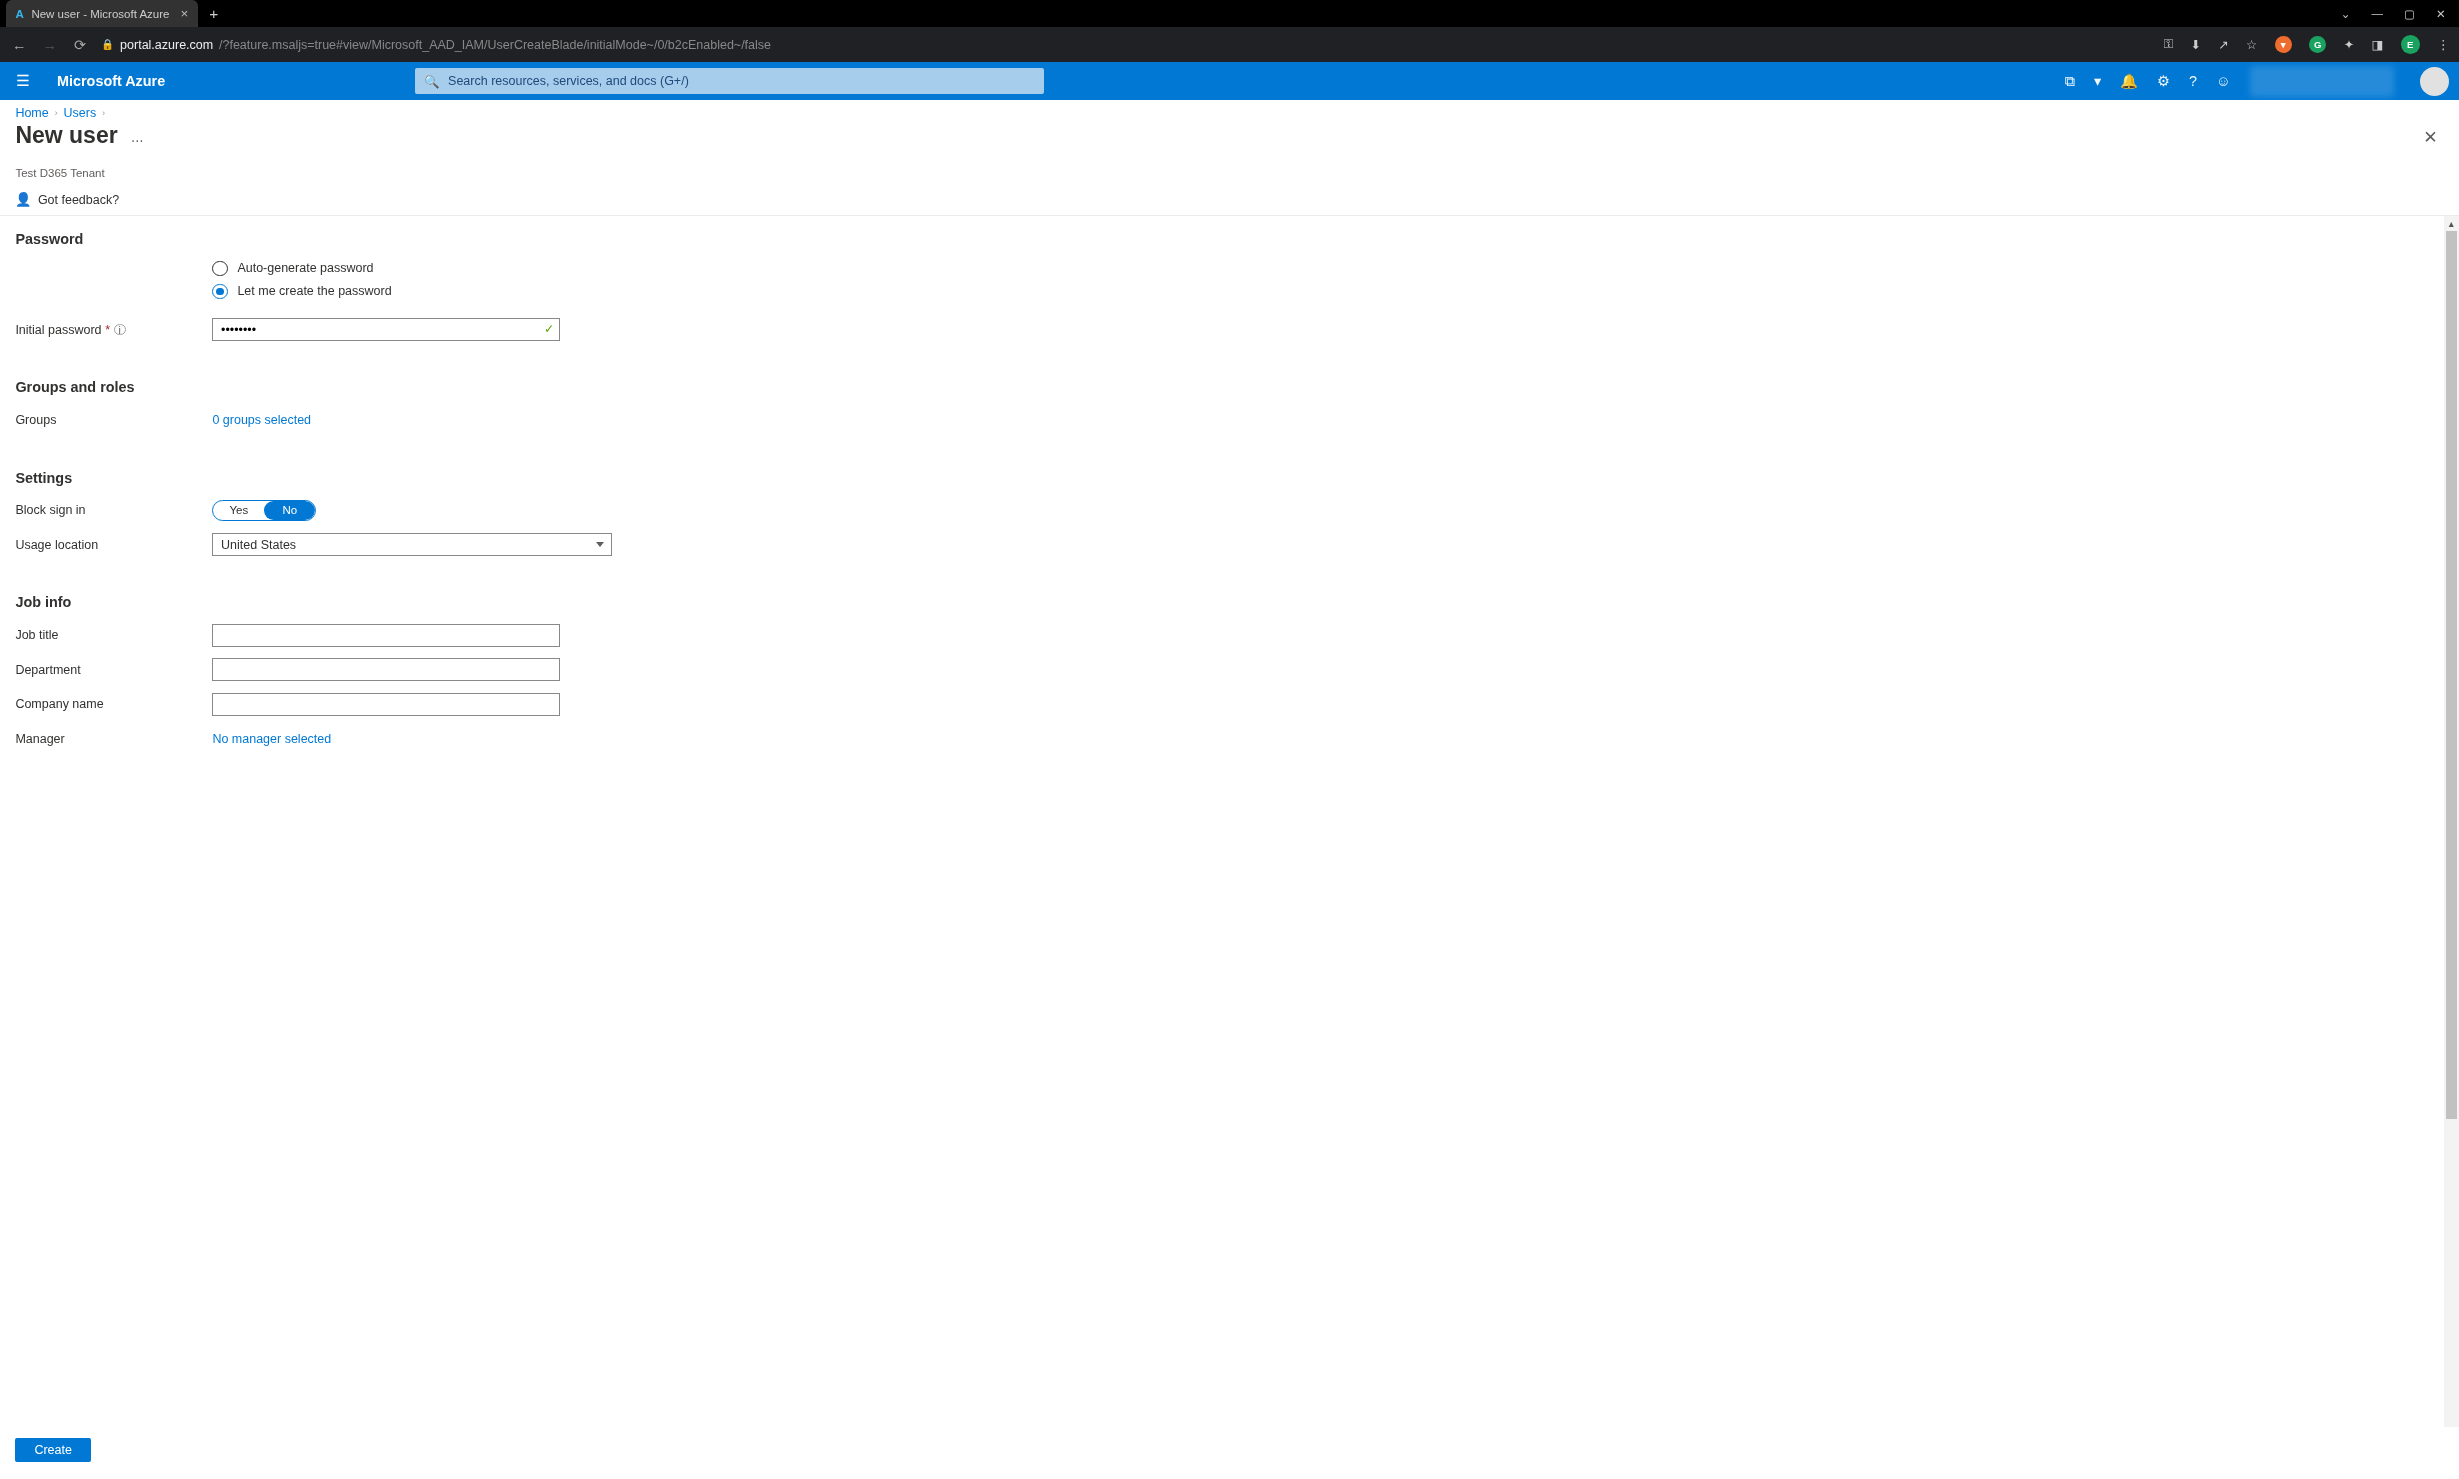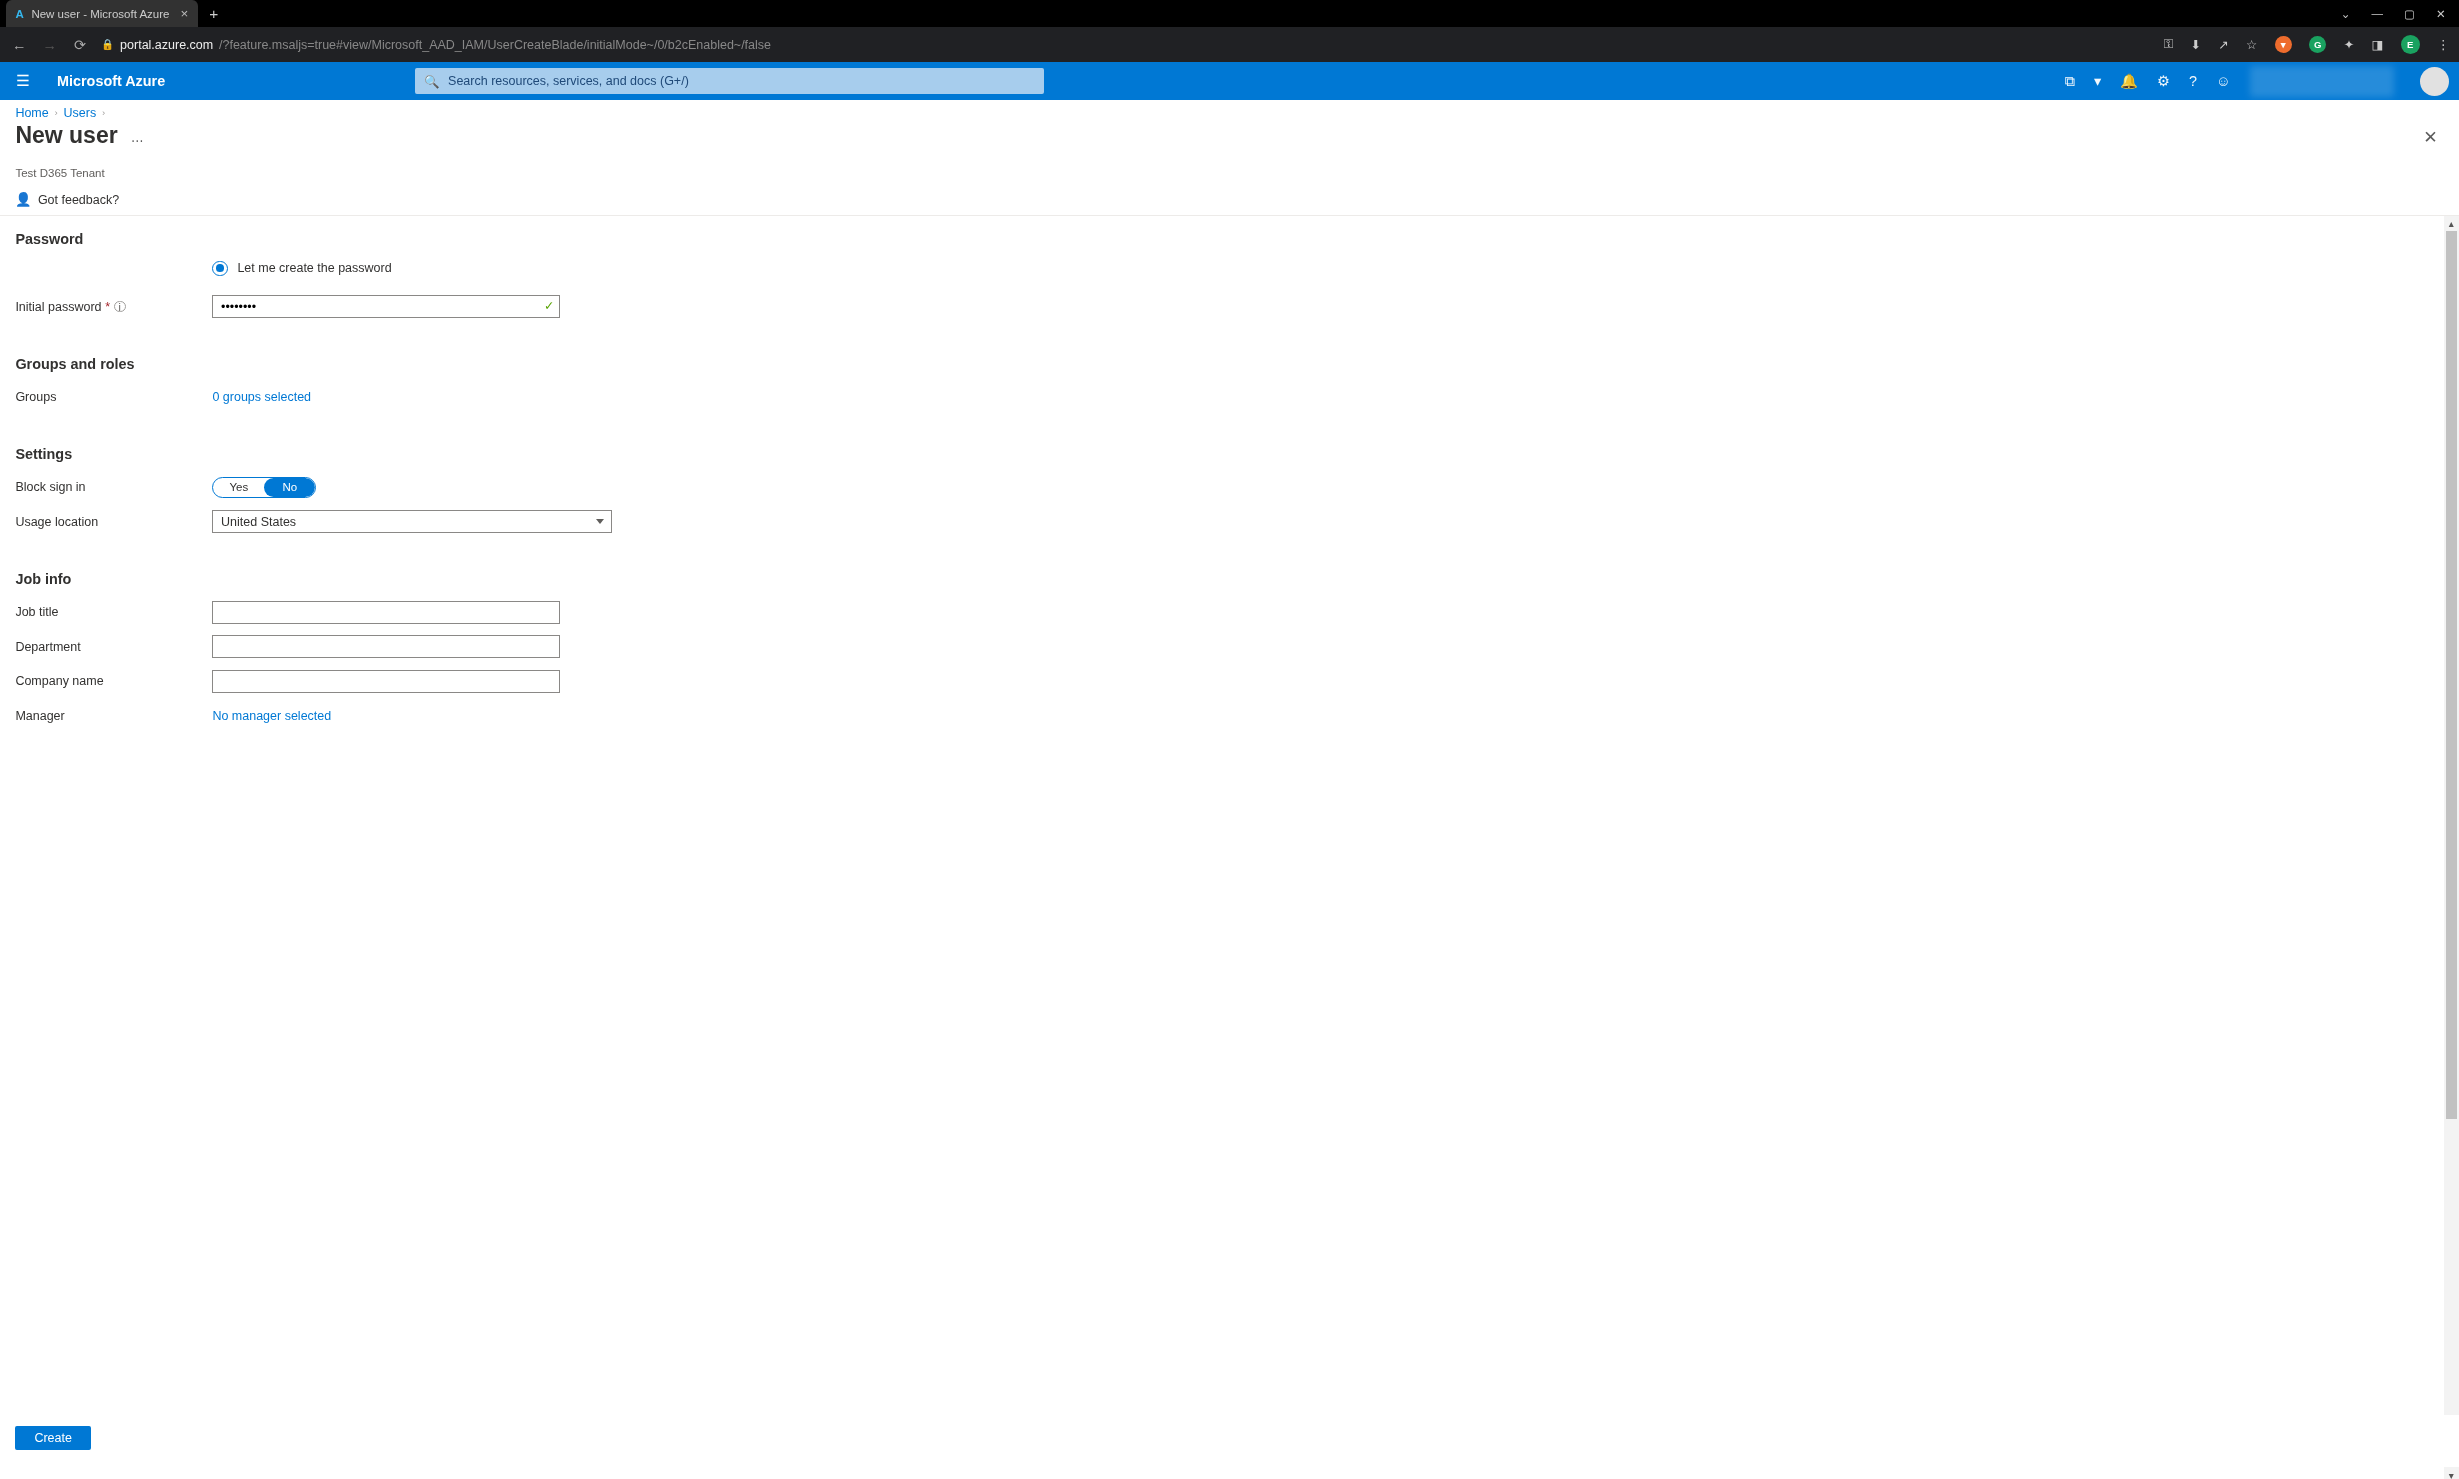--- a/index.html
+++ b/index.html
@@ -82,21 +82,21 @@
 .toggle .opt.inactive { color:#323130; }
 
 .select { width:400px; height:23px; border:1px solid #8a8886; display:flex; align-items:center; padding:0 7.7px; font-size:12.5px; cursor:pointer; position:relative; }
 .select::after { content:""; position:absolute; right:7.7px; top:7.7px; border-left:4.8px solid transparent; border-right:4.8px solid transparent; border-top:5.8px solid #605e5c; }
 
 .scrollbar-stub { position:absolute; right:0; top:0; width:15.4px; height:100%; background:#f3f3f3; }
 .scroll-thumb { position:absolute; right:1.9px; width:11.5px; background:#c1c1c1; }
 .scroll-arrow { position:absolute; right:0; width:15.4px; height:15.4px; display:flex; align-items:center; justify-content:center; font-size:8.6px; color:#555; cursor:pointer; }
 
 
-.footer { position:fixed; bottom:12px; left:0; right:0; background:#fff; padding:11.5px 15.4px 17.3px; }
+.footer { position:fixed; bottom:0; left:0; right:0; background:#fff; padding:11.5px 15.4px 17.3px; }
 .create-btn { background:#0078d4; color:#fff; border:none; padding:4.8px 19px; font-size:12.5px; cursor:pointer; border-radius:1.9px; }
 </style>
 </head>
 <body>
 
 <div class="browser-chrome">
   <div class="tab">
     <span class="azure-a">A</span>
     <span>New user - Microsoft Azure</span>
     <span class="x">×</span>
@@ -177,20 +177,24 @@
   </div>
 </div>
 
 <div style="position:relative;">
 <div class="form-area">
 
   <div class="section-title">Password</div>
 
   <div class="radio-group">
     <div style="display:flex;align-items:center;margin-bottom:7.7px;">
+      <span class="radio"></span>
+      <span class="radio-label">Auto-generate password</span>
+    </div>
+    <div style="display:flex;align-items:center;margin-bottom:7.7px;">
       <span class="radio checked"></span>
       <span class="radio-label">Let me create the password</span>
     </div>
   </div>
 
   <div class="row" style="margin-top:19px;">
     <div class="row-label">
       <span>Initial password</span>
       <span class="req">*</span>
       <span class="info-icon">i</span>

